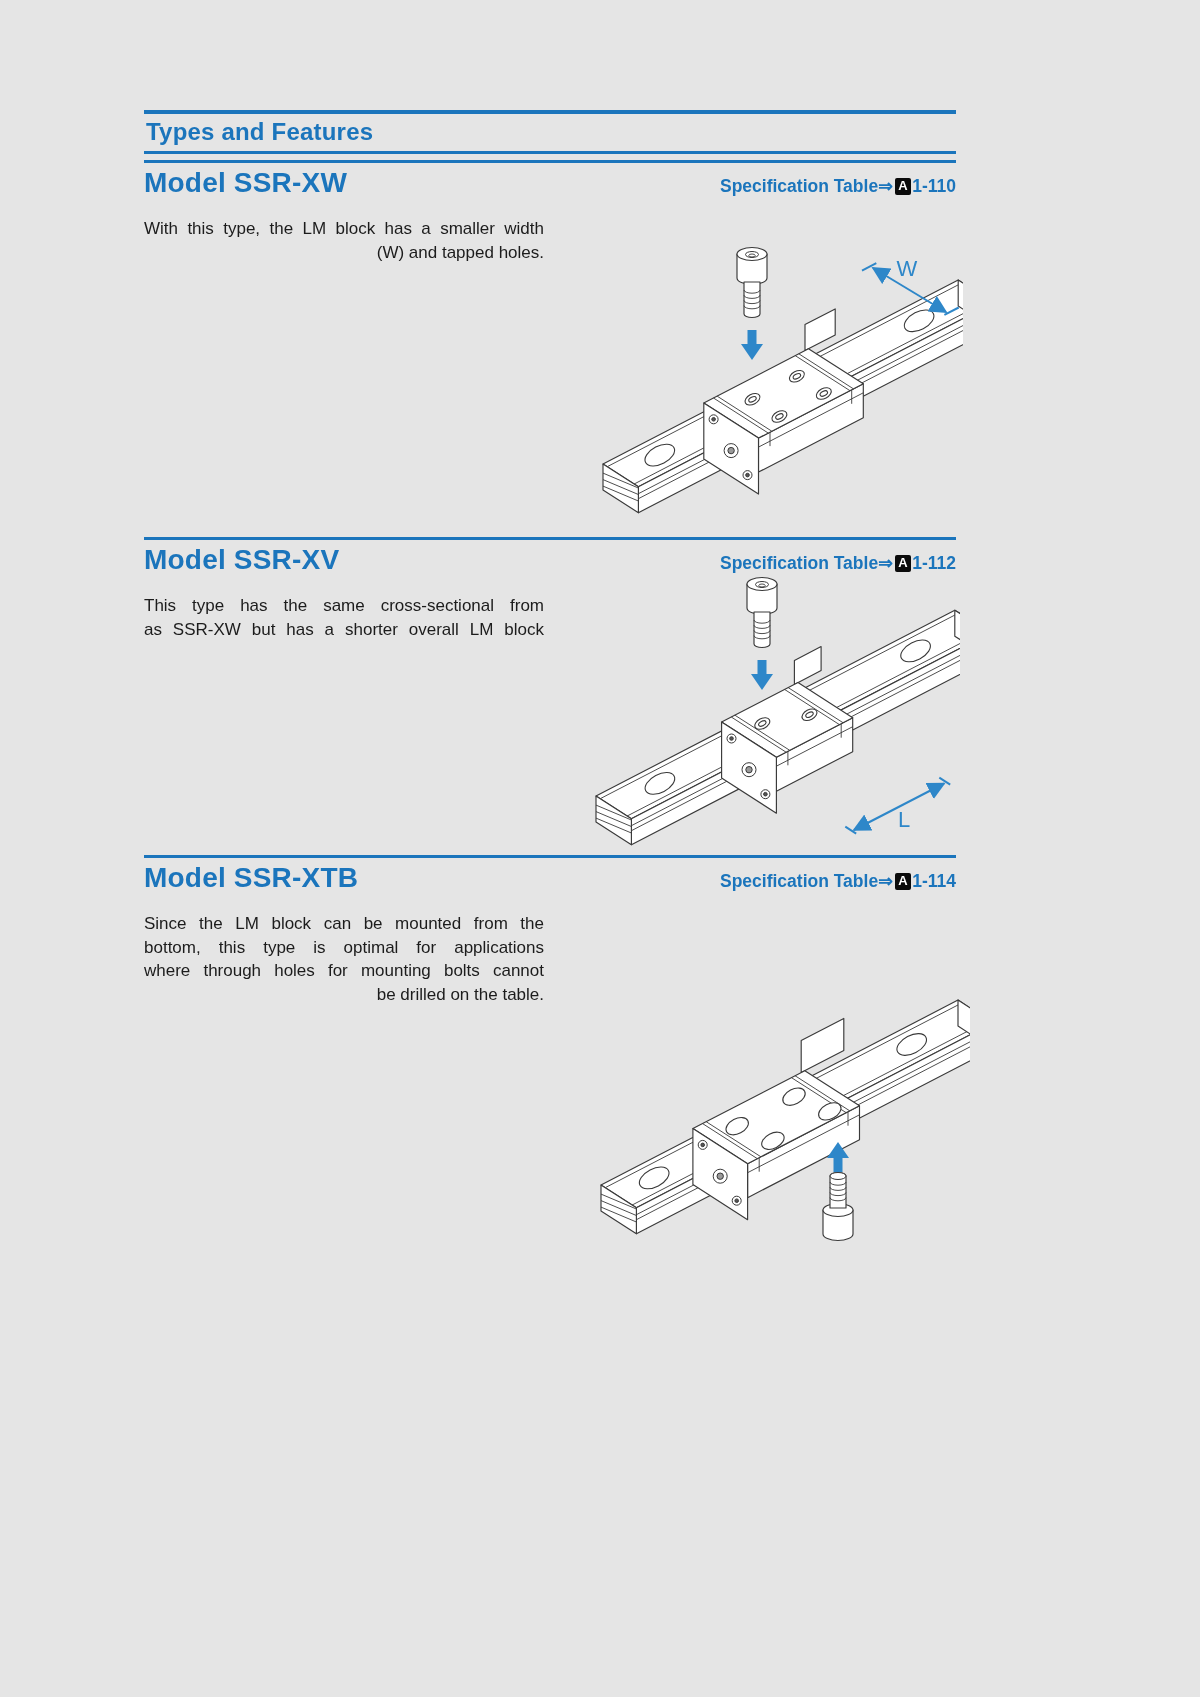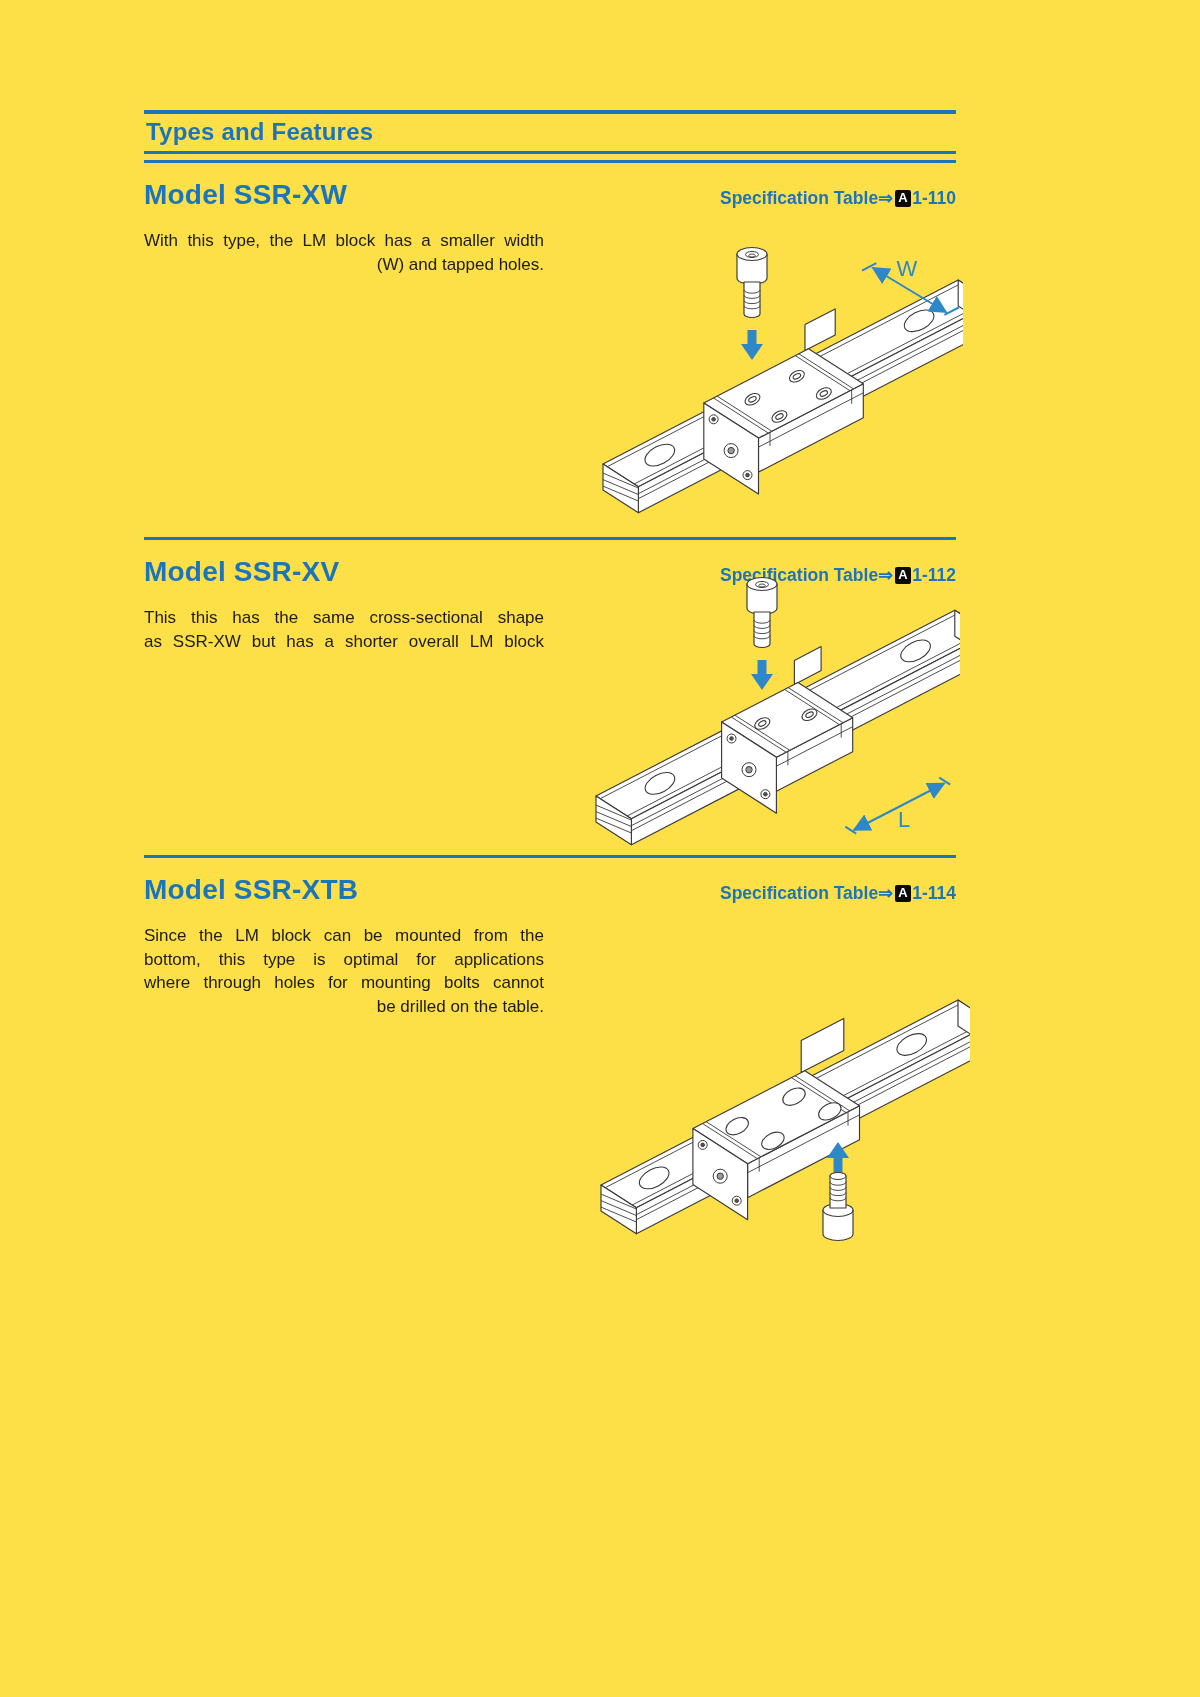--- a/index.html
+++ b/index.html
@@ -1,33 +1,33 @@
 <!DOCTYPE html>
 <html><head>
 <meta charset="utf-8">
 <style>
   * { margin:0; padding:0; box-sizing:border-box; }
   html,body { background:#ffffff; }
   .page {
-    position:relative; width:1200px; height:1697px; background:#fde047;
+    position:relative; width:1200px; height:1697px; background:#e5e5e5;
     font-family:"Liberation Sans", sans-serif; overflow:hidden;
   }
   .page-header {
     position:absolute; left:144px; top:110px; width:812px;
     border-top:4px solid #1b75bc; border-bottom:3px solid #1b75bc;
     padding:4px 0 5px 2px;
   }
   .page-title { color:#1b75bc; font-size:24px; font-weight:bold; letter-spacing:0.2px; }
 
   .section { position:absolute; left:144px; width:812px; border-top:3px solid #1b75bc; }
   .sec1 { top:160px; height:377px; }
   .sec2 { top:537px; height:466px; }
   .sec3 { top:855px; height:430px; }
 
-  .sec-head { display:flex; justify-content:space-between; align-items:baseline; margin-top:17px;gap:48px; }
+  .sec-head { display:flex; justify-content:space-between; align-items:baseline; margin-top:5px;gap:48px; }
   .sec-title { color:#1b75bc; font-size:28px; font-weight:bold; letter-spacing:0.2px; line-height:1.05; }
   .spec-link { color:#1b75bc; font-size:17.5px; font-weight:bold; text-decoration:none; white-space:nowrap; }
   .spec-link .badge {
     display:inline-block; background:#0b0b0b; color:#fff; font-size:13px; font-weight:bold;
     line-height:14px; padding:1px 3.5px 2px; border-radius:2px; margin:0 1px 0 2px;
     transform:translateY(-2px);
   }
   .desc { width:400px; margin-top:20px; color:#1c1c1c; font-size:17px; line-height:23.5px; }
   .jline { text-align:justify; text-align-last:justify; }
   .lline { text-align:right; }
@@ -57,21 +57,21 @@
       <div class="lline">(W) and tapped holes.</div>
     </div>
   </div>
 
   <div class="section sec2">
     <div class="sec-head">
       <div class="sec-title">Model SSR-XV</div>
       <a class="spec-link" href="#"><span>Specification Table</span><span>⇒</span><span class="badge">A</span><span>1-112</span></a>
     </div>
     <div class="desc">
-      <div class="jline">This this has the same cross-sectional shape</div>
+      <div class="jline">This type has the same cross-sectional from</div>
       <div class="jline">as SSR-XW but has a shorter overall LM block</div>
     </div>
   </div>
 
   <div class="section sec3">
     <div class="sec-head">
       <div class="sec-title">Model SSR-XTB</div>
       <a class="spec-link" href="#"><span>Specification Table</span><span>⇒</span><span class="badge">A</span><span>1-114</span></a>
     </div>
     <div class="desc">

